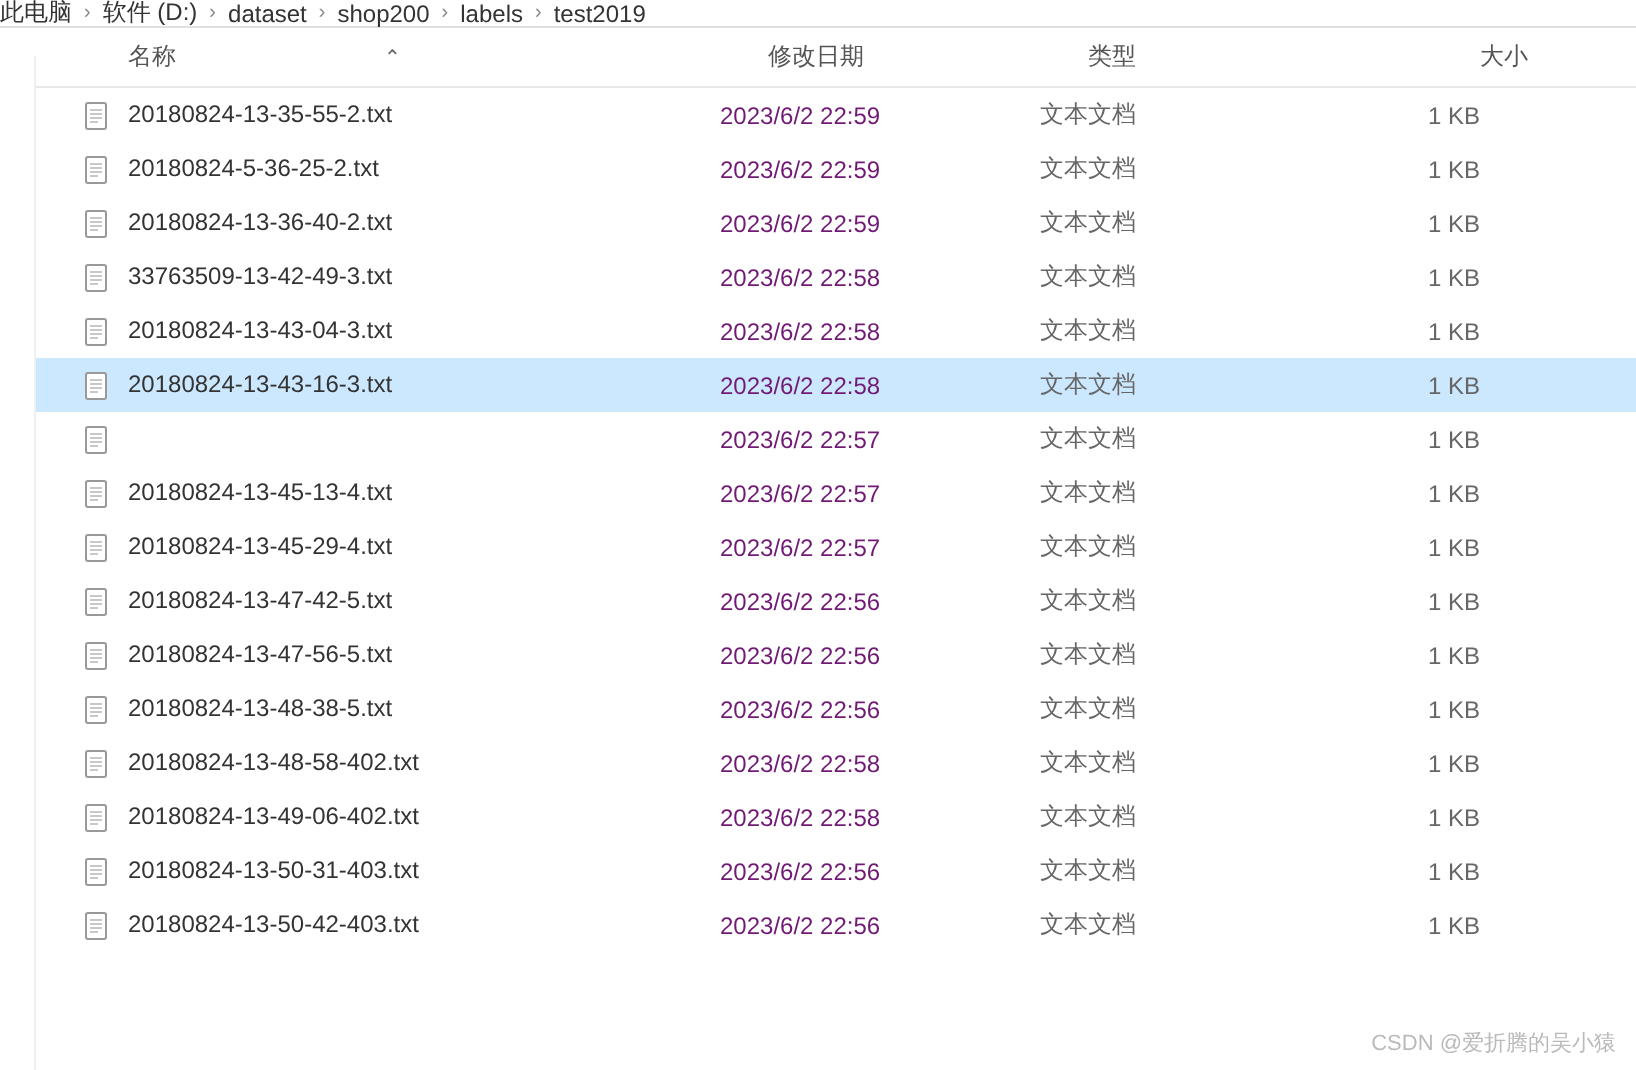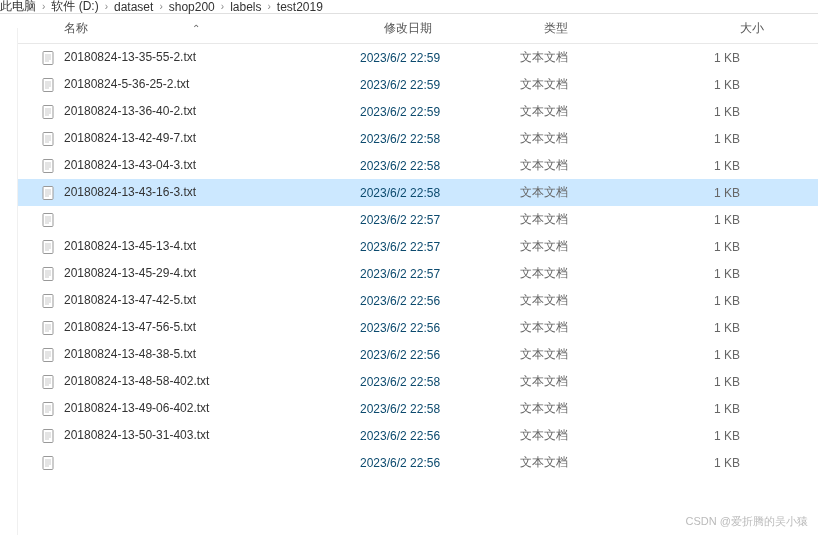--- a/index.html
+++ b/index.html
@@ -39,21 +39,21 @@
     .file-list { height: calc(535px - 58px); overflow-y: auto; }
     .file-row {
       display: flex;
       align-items: center;
       height: 27px;
       padding-left: 40px;
       cursor: default;
     }
     .file-row.selected { background: #cce8ff; }
     .file-row .col-name { width: 320px; display: flex; gap: 8px; }
-    .file-row .col-date { width: 160px; color: #0c4a6e; }
+    .file-row .col-date { width: 160px; color: #701a75; }
     .file-row .col-type { width: 140px; color: #666; }
     .file-row .col-size { width: 100px; text-align: right; padding-right: 20px; color: #666; }
     .icon-file {
       width: 16px; height: 16px; flex-shrink: 0;
       display: inline-flex; align-items: center; justify-content: center;
     }
     .watermark {
       position: absolute;
       bottom: 6px;
       right: 10px;
@@ -154,21 +154,21 @@
     <div class="col-name">
       <span class="icon-file">
           <svg viewBox="0 0 16 16" width="16" height="16">
   <rect x="3" y="1.5" width="10" height="13" rx="1" fill="#fff" stroke="#999" stroke-width="1"></rect>
   <line x1="5" y1="5" x2="11" y2="5" stroke="#bbb" stroke-width="0.8"></line>
   <line x1="5" y1="7" x2="11" y2="7" stroke="#bbb" stroke-width="0.8"></line>
   <line x1="5" y1="9" x2="11" y2="9" stroke="#bbb" stroke-width="0.8"></line>
   <line x1="5" y1="11" x2="9" y2="11" stroke="#bbb" stroke-width="0.8"></line>
 </svg>
         </span>
-      <span>20180824-13-42-49-7.txt</span>
+      <span>33763509-13-42-49-3.txt</span>
     </div>
     <div class="col-date">2023/6/2 22:58</div>
     <div class="col-type">文本文档</div>
     <div class="col-size">1 KB</div>
   </div>
     <div class="file-row">
     <div class="col-name">
       <span class="icon-file">
           <svg viewBox="0 0 16 16" width="16" height="16">
   <rect x="3" y="1.5" width="10" height="13" rx="1" fill="#fff" stroke="#999" stroke-width="1"></rect>
@@ -357,20 +357,21 @@
     <div class="col-name">
       <span class="icon-file">
           <svg viewBox="0 0 16 16" width="16" height="16">
   <rect x="3" y="1.5" width="10" height="13" rx="1" fill="#fff" stroke="#999" stroke-width="1"></rect>
   <line x1="5" y1="5" x2="11" y2="5" stroke="#bbb" stroke-width="0.8"></line>
   <line x1="5" y1="7" x2="11" y2="7" stroke="#bbb" stroke-width="0.8"></line>
   <line x1="5" y1="9" x2="11" y2="9" stroke="#bbb" stroke-width="0.8"></line>
   <line x1="5" y1="11" x2="9" y2="11" stroke="#bbb" stroke-width="0.8"></line>
 </svg>
         </span>
+      <span>20180824-13-50-42-403.txt</span>
     </div>
     <div class="col-date">2023/6/2 22:56</div>
     <div class="col-type">文本文档</div>
     <div class="col-size">1 KB</div>
   </div>
   </div>
 
 <div class="watermark">CSDN @爱折腾的吴小猿</div>
 
 </body></html>

